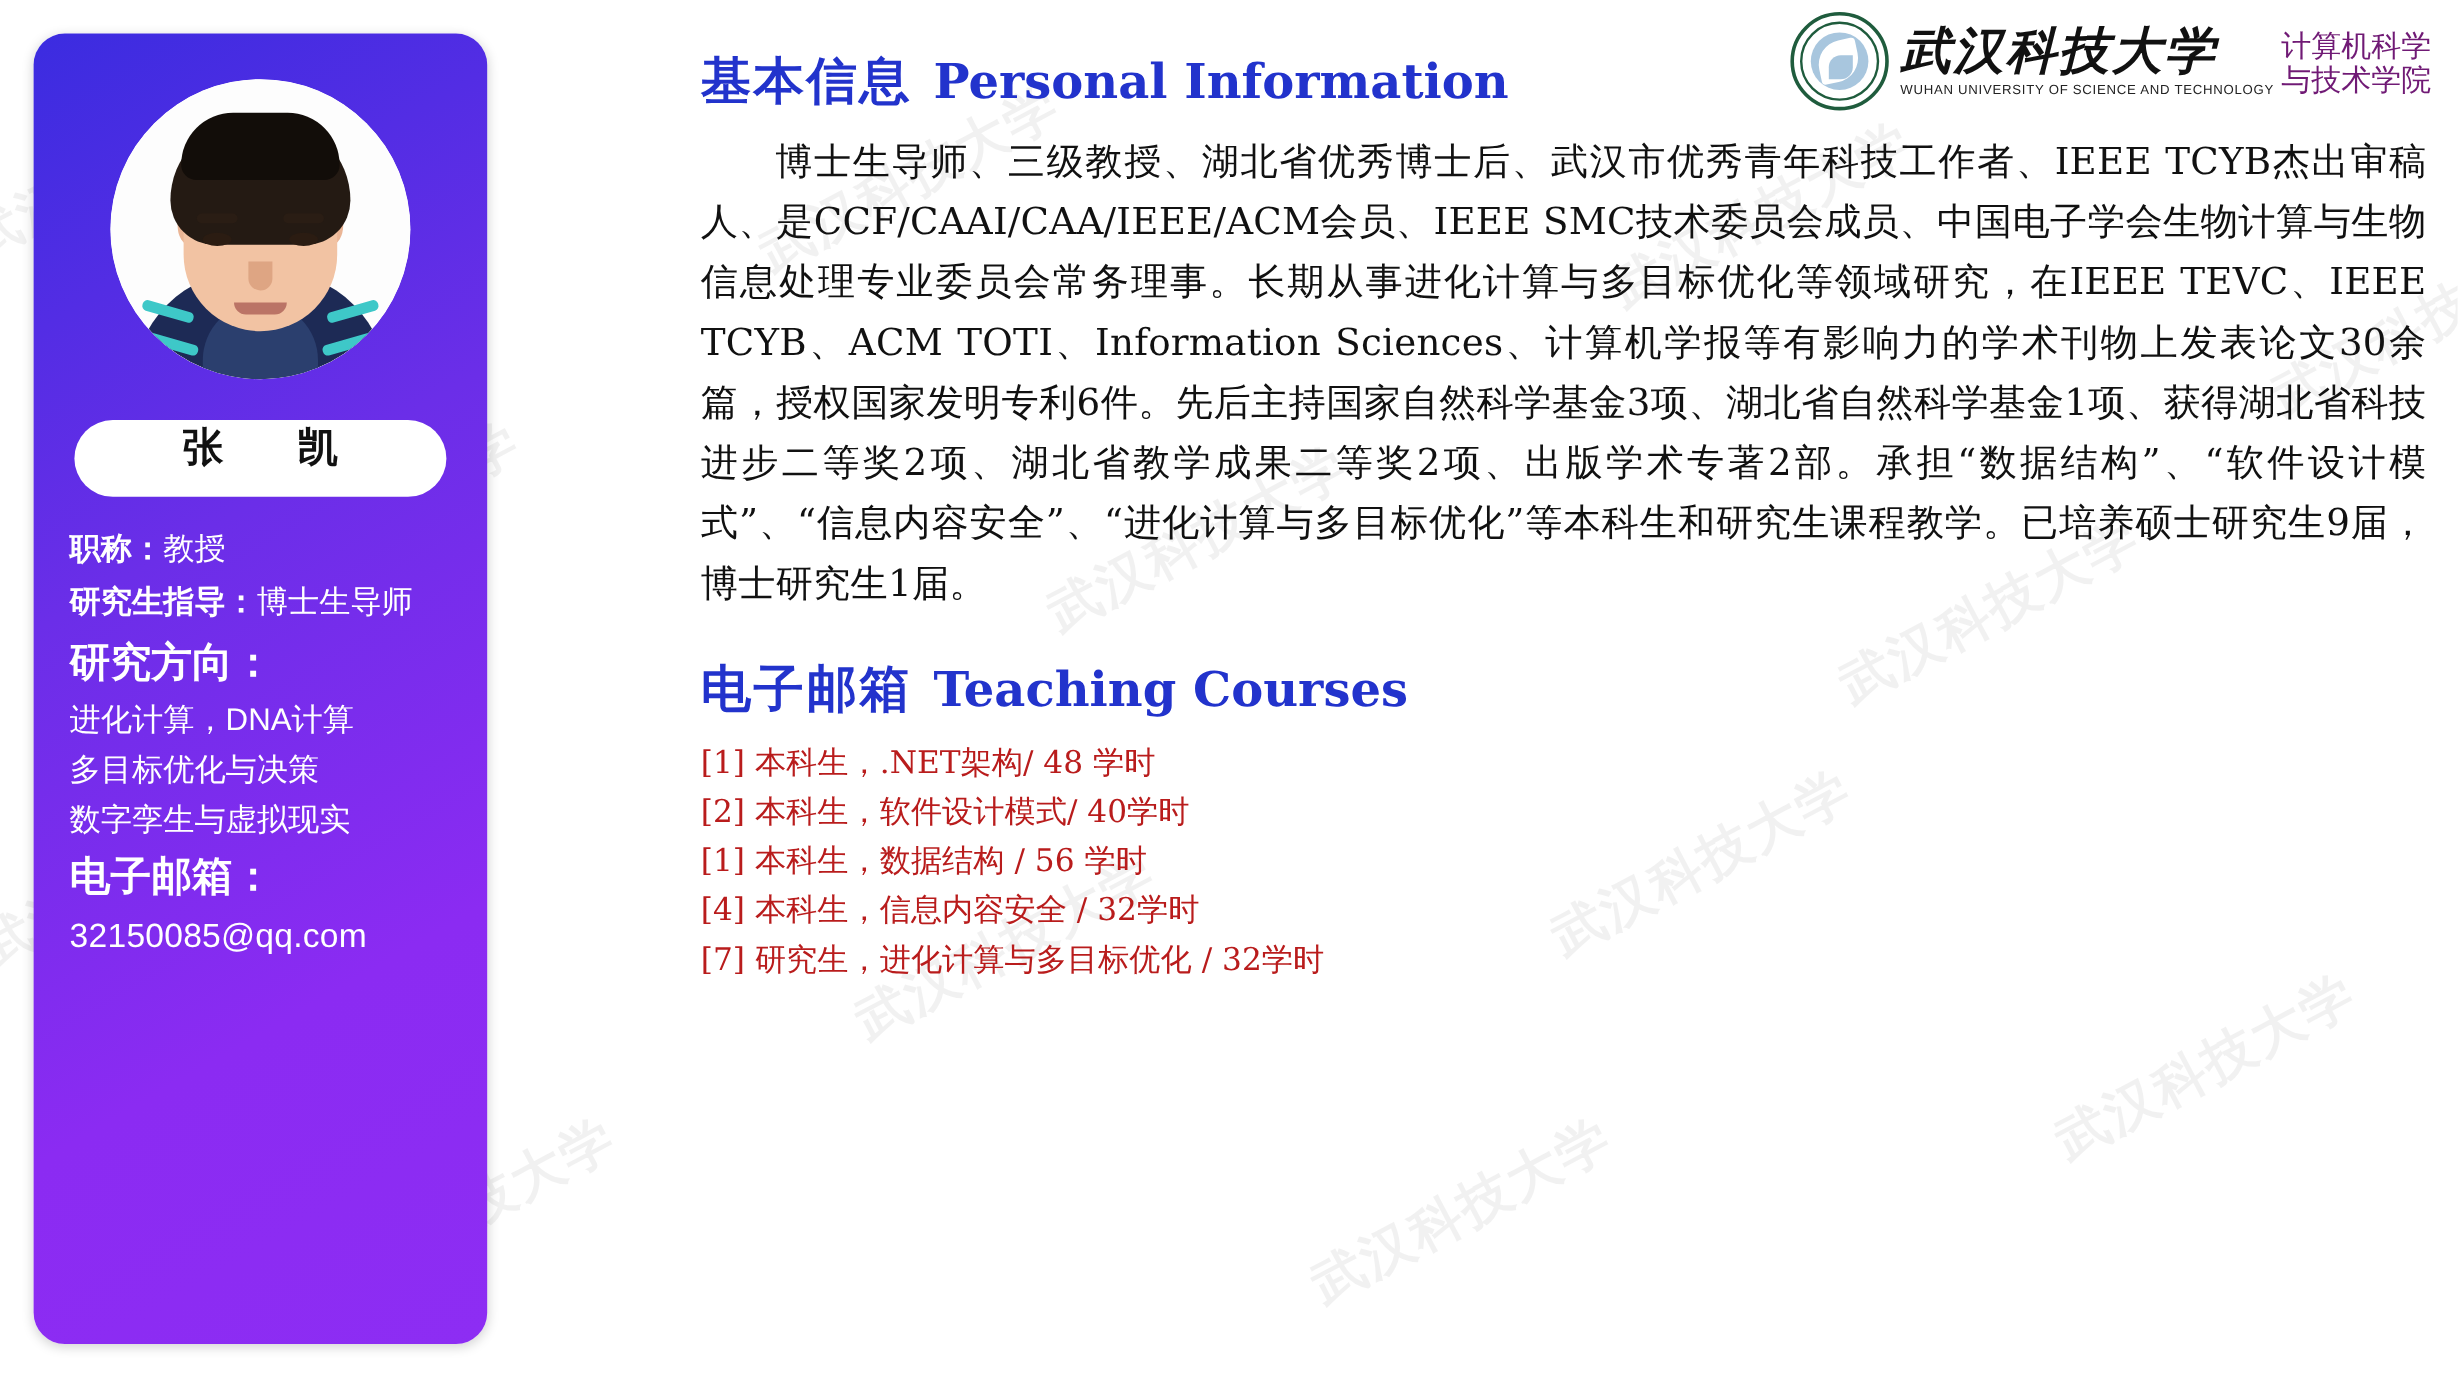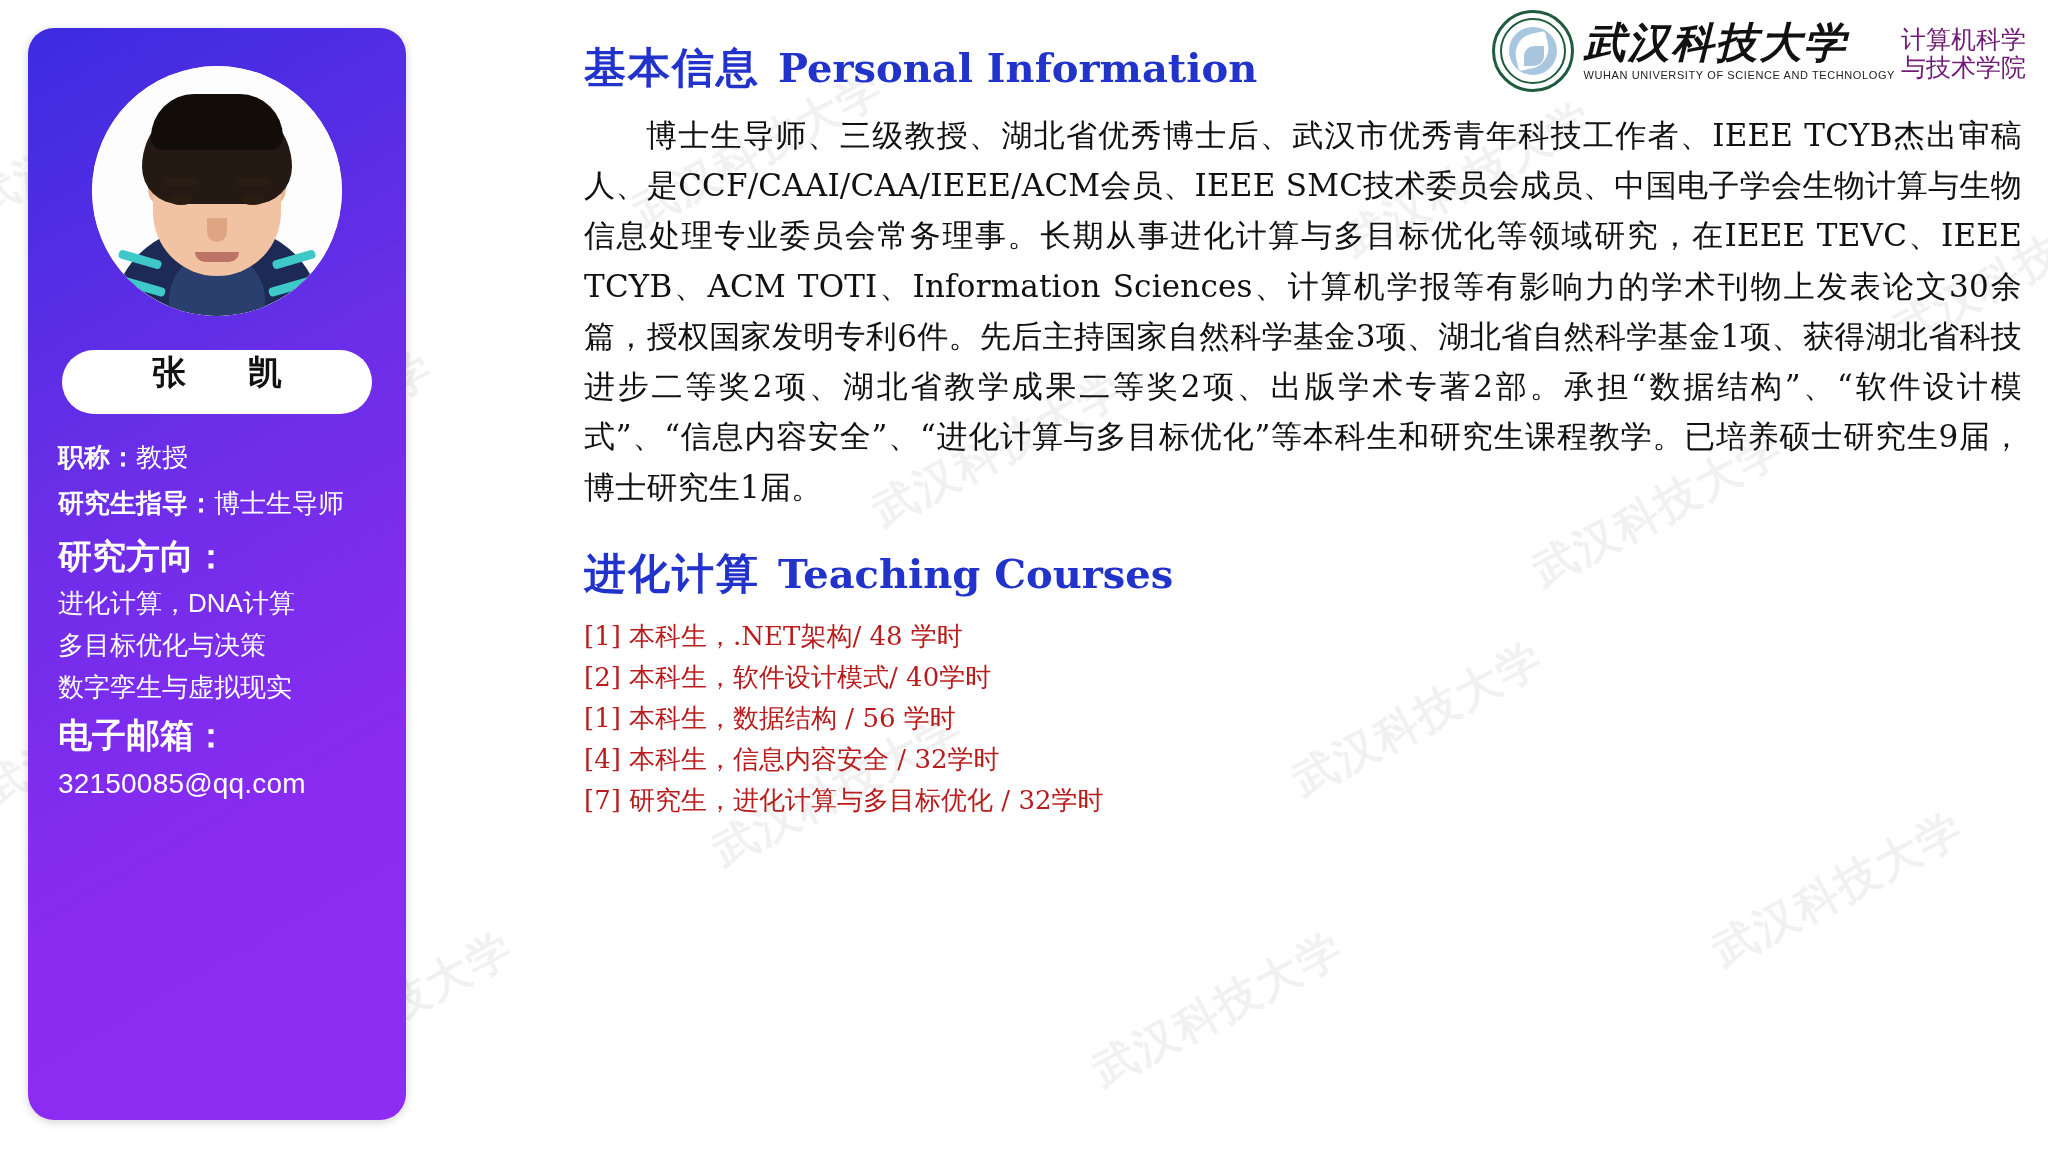--- a/index.html
+++ b/index.html
@@ -108,21 +108,21 @@
     font-family:"DejaVu Serif","Liberation Serif",serif;
     font-size:34px;font-weight:700;color:#111;letter-spacing:14px;
     padding-left:14px;
   }
 
   .info{
     position:absolute;left:30px;top:410px;right:18px;
     color:#ffffff;
   }
   .info-row{margin-bottom:4px;line-height:1.52;}
-  .lbl{font-weight:700;font-size:26px;font-family:Liberation Mono, monospace;}
+  .lbl{font-weight:700;font-size:26px;}
   .val{font-weight:400;font-size:26px;}
   .info-line{font-weight:400;font-size:26px;line-height:1.6;}
   .info-head{font-weight:700;font-size:34px;line-height:1.6;}
   .email{font-weight:400;font-size:28px;line-height:1.5;letter-spacing:.2px;}
 
   
   .logo-bar{
     position:absolute;right:22px;top:10px;
     display:flex;align-items:center;gap:10px;
     height:82px;
@@ -293,21 +293,21 @@
   <div class="main">
 
     <div class="sec-head">
       <span class="sec-cn">基本信息</span>
       <span class="sec-en">Personal Information</span>
     </div>
 
     <p class="bio">博士生导师、三级教授、湖北省优秀博士后、武汉市优秀青年科技工作者、IEEE TCYB杰出审稿人、是CCF/CAAI/CAA/IEEE/ACM会员、IEEE SMC技术委员会成员、中国电子学会生物计算与生物信息处理专业委员会常务理事。长期从事进化计算与多目标优化等领域研究，在IEEE TEVC、IEEE TCYB、ACM TOTI、Information Sciences、计算机学报等有影响力的学术刊物上发表论文30余篇，授权国家发明专利6件。先后主持国家自然科学基金3项、湖北省自然科学基金1项、获得湖北省科技进步二等奖2项、湖北省教学成果二等奖2项、出版学术专著2部。承担“数据结构”、“软件设计模式”、“信息内容安全”、“进化计算与多目标优化”等本科生和研究生课程教学。已培养硕士研究生9届，博士研究生1届。</p>
 
     <div class="sec-head">
-      <span class="sec-cn">进化计算</span>
+      <span class="sec-cn">电子邮箱</span>
       <span class="sec-en">Teaching Courses</span>
     </div>
 
     <ul class="courses">
       <li>[1] 本科生，.NET架构/ 48 学时</li>
       <li>[2] 本科生，软件设计模式/ 40学时</li>
       <li>[1] 本科生，数据结构 / 56 学时</li>
       <li>[4] 本科生，信息内容安全 / 32学时</li>
       <li>[7] 研究生，进化计算与多目标优化 / 32学时</li>
     </ul>

